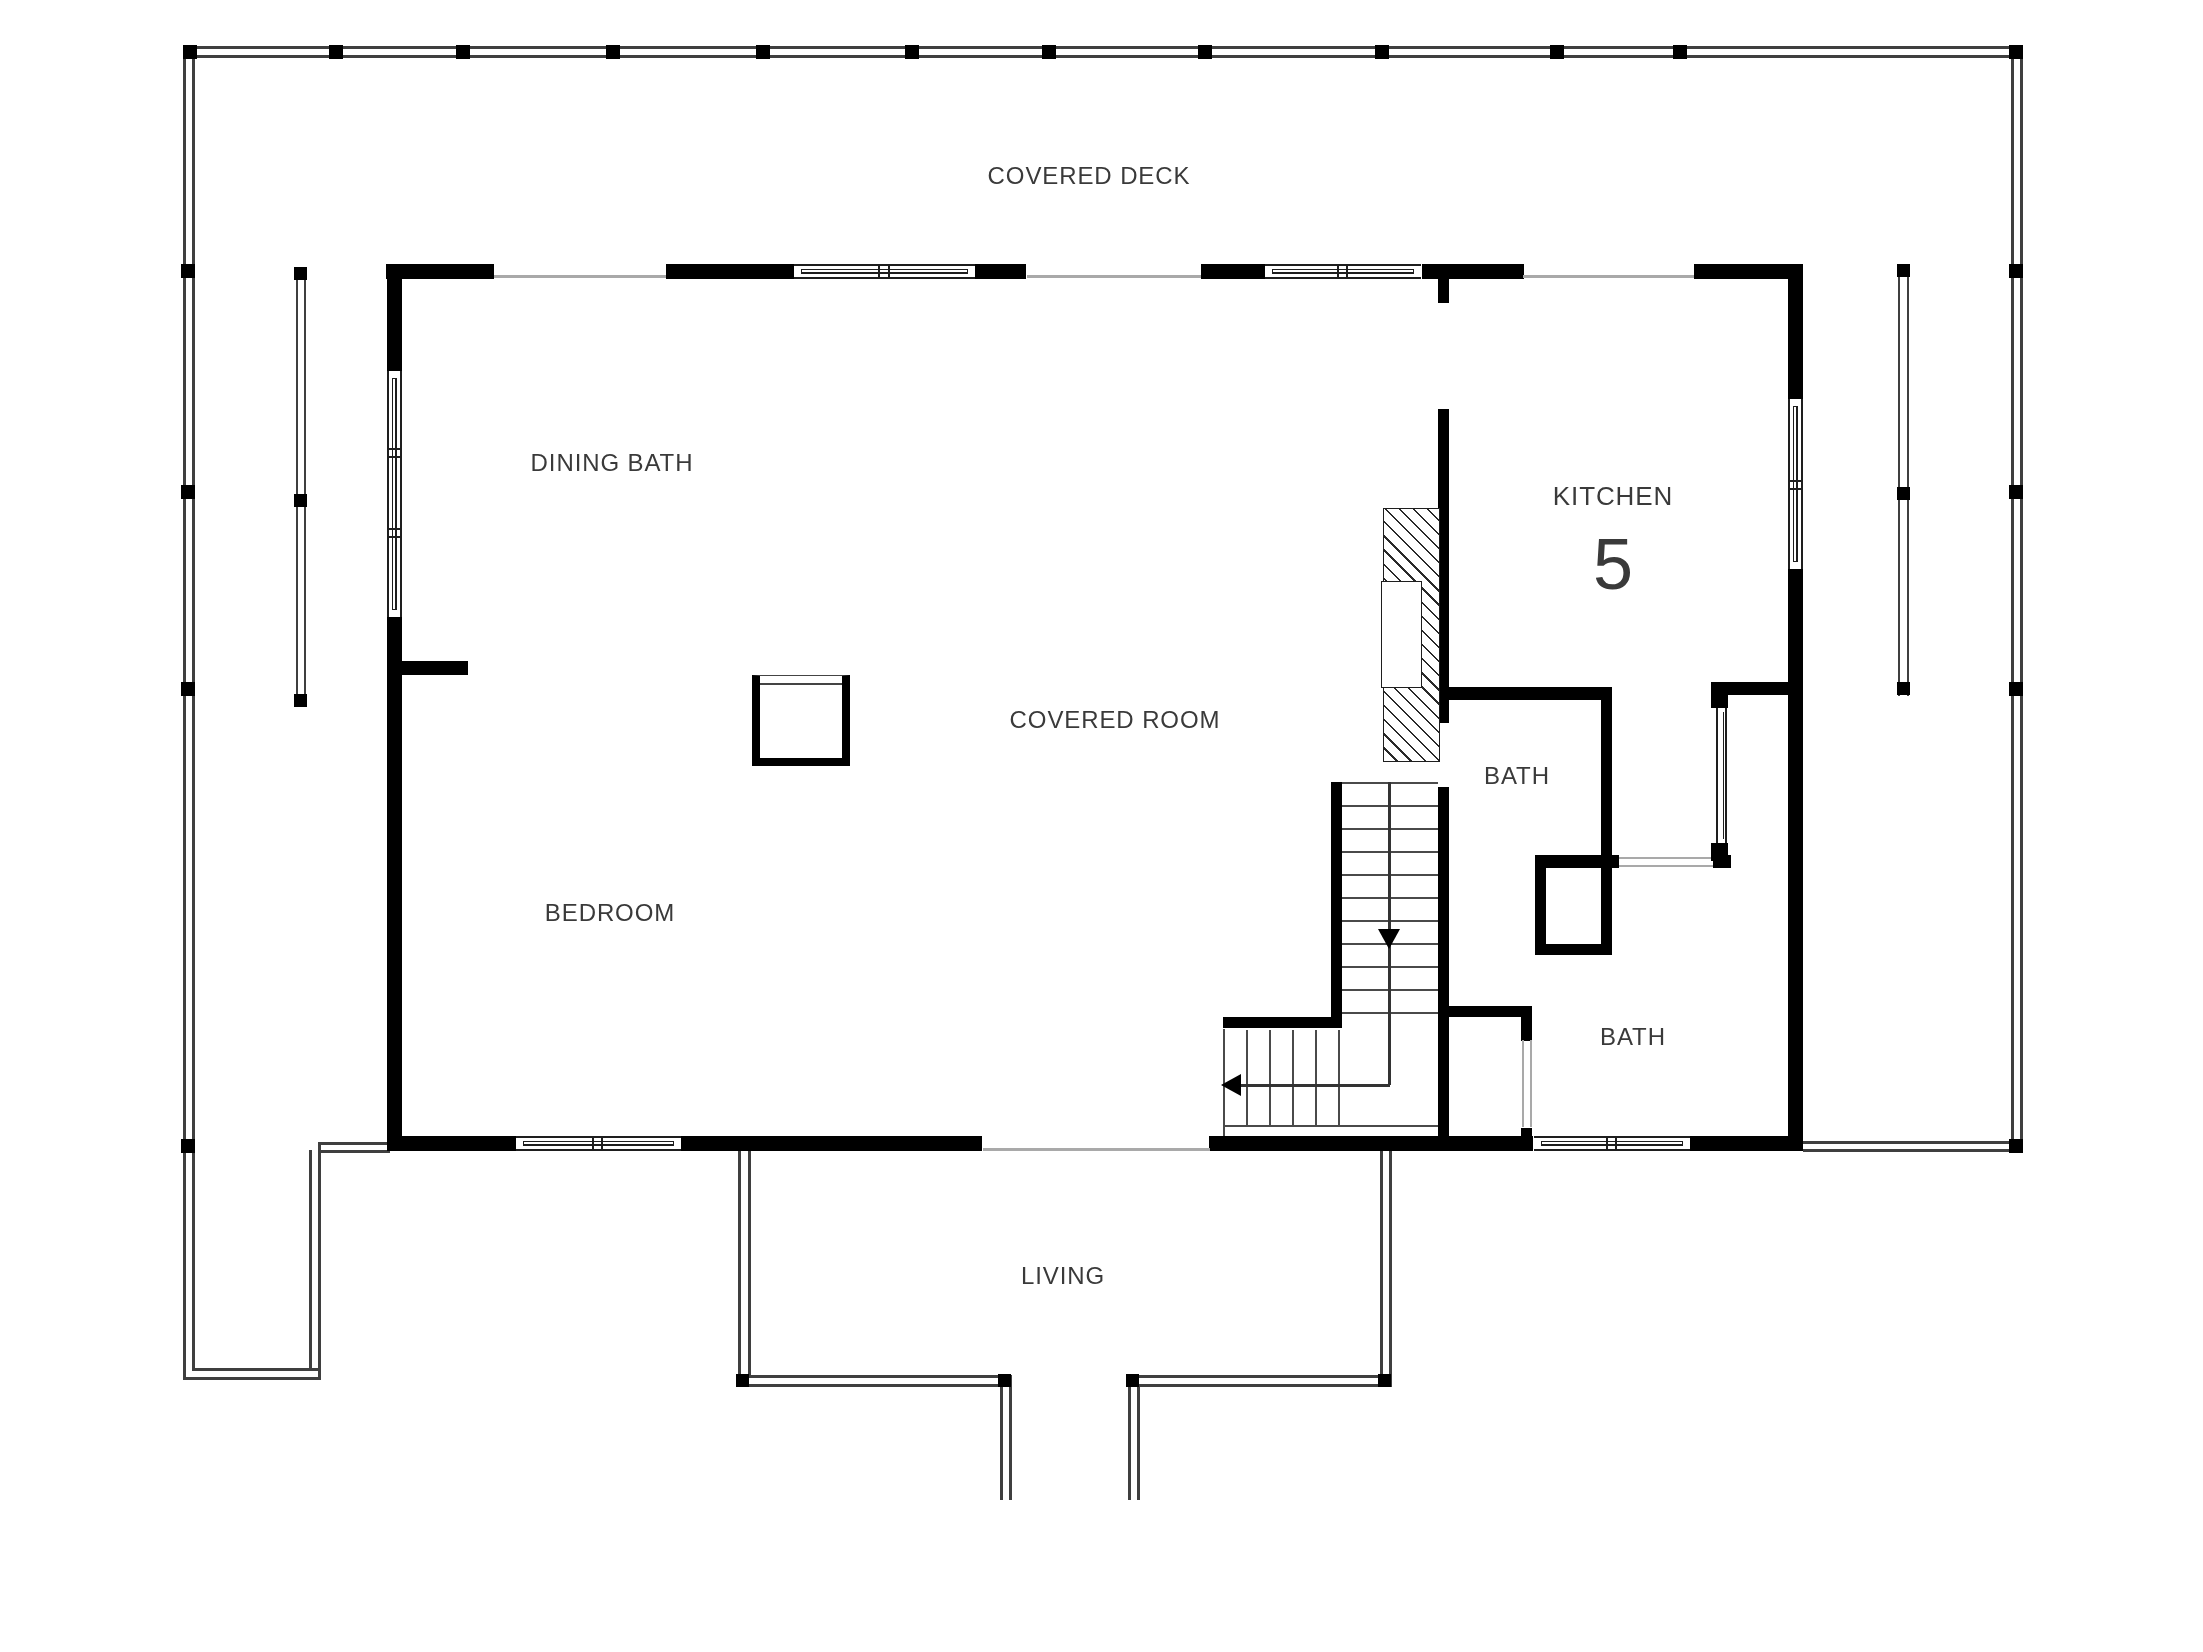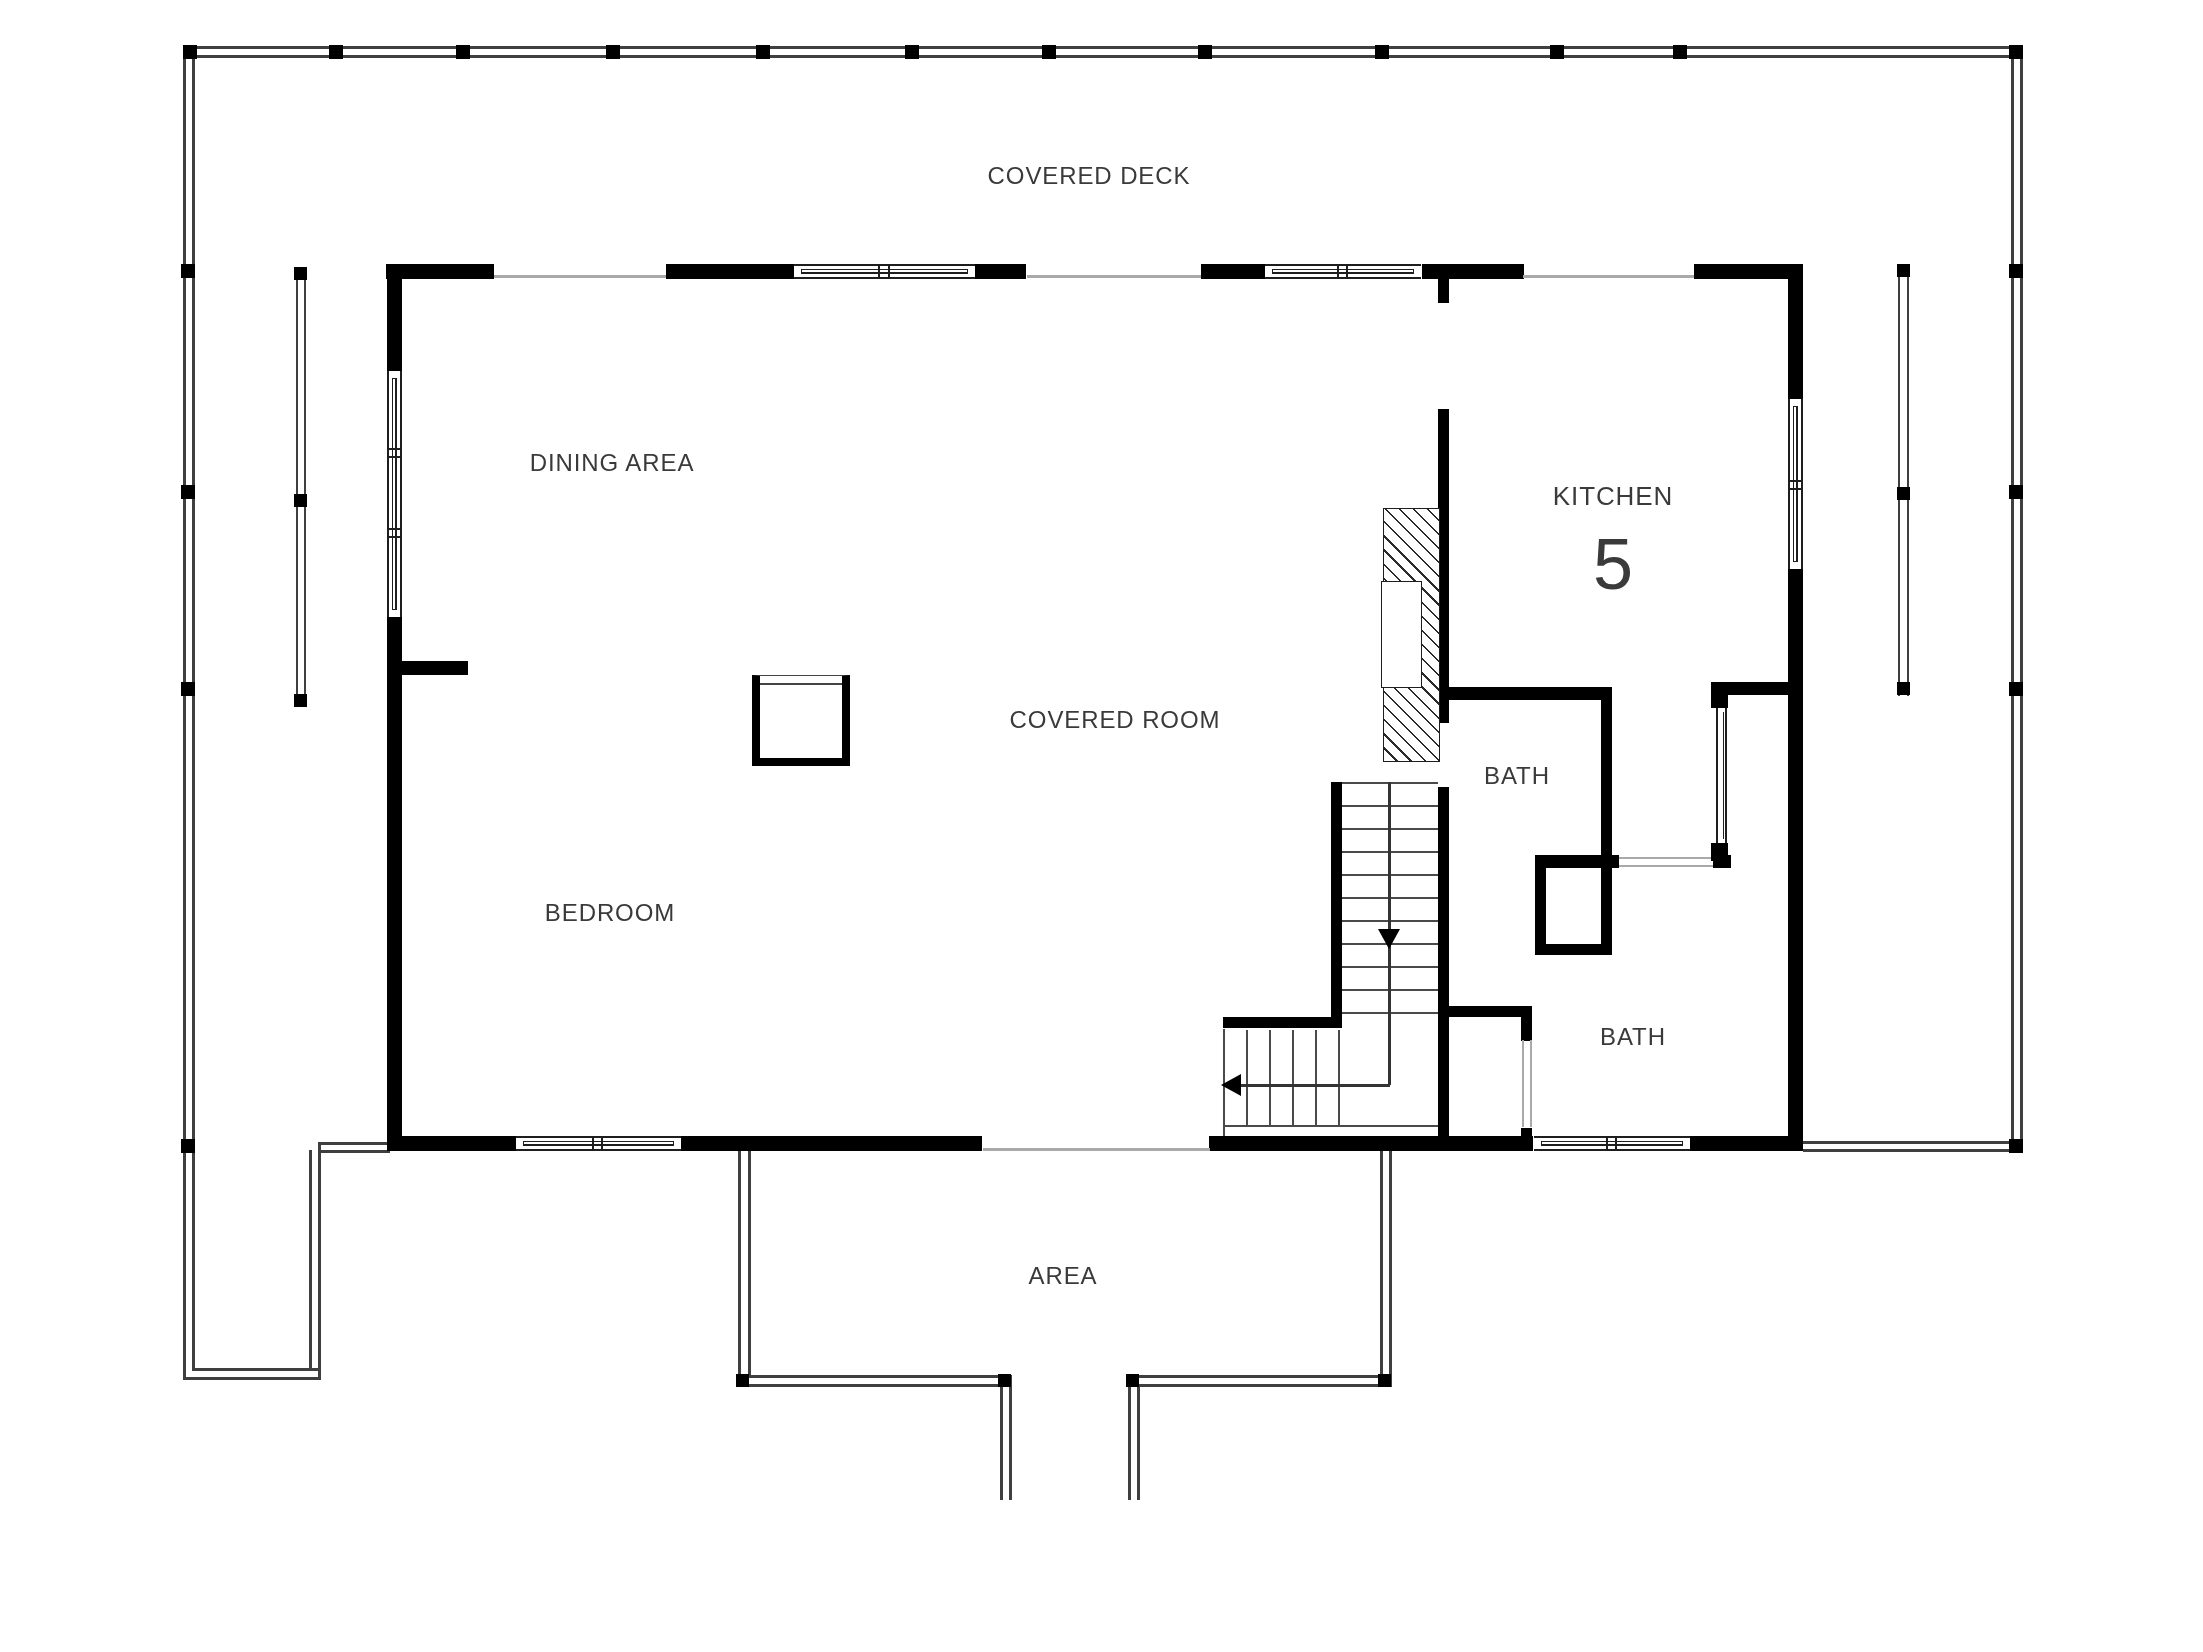--- a/index.html
+++ b/index.html
@@ -246,24 +246,24 @@
     <i class="dl" style="left:1389px;top:1151px;width:2.8px;height:236px"></i>
     <i class="dl" style="left:1380px;top:1151px;width:2.8px;height:227px"></i>
     <i class="post" style="left:736px;top:1374px;width:13px;height:13px"></i>
     <i class="post" style="left:998px;top:1374px;width:13px;height:13px"></i>
     <i class="post" style="left:1126px;top:1374px;width:13px;height:13px"></i>
     <i class="post" style="left:1378px;top:1374px;width:13px;height:13px"></i>
   </div>
 
   <div>
     <div class="label" style="left:1089px;top:176px;font-size:24px">COVERED DECK</div>
-    <div class="label" style="left:612px;top:463px;font-size:24px">DINING AREA</div>
+    <div class="label" style="left:612px;top:463px;font-size:24px">DINING BATH</div>
     <div class="label" style="left:610px;top:913px;font-size:24px">BEDROOM</div>
     <div class="label" style="left:1115px;top:720px;font-size:24px">COVERED ROOM</div>
     <div class="label" style="left:1613px;top:496px;font-size:26px">KITCHEN</div>
     <div class="label" style="left:1613px;top:564px;font-size:72px;letter-spacing:0">5</div>
     <div class="label" style="left:1517px;top:776px;font-size:24px">BATH</div>
     <div class="label" style="left:1633px;top:1037px;font-size:24px">BATH</div>
-    <div class="label" style="left:1063px;top:1276px;font-size:24px">AREA</div>
+    <div class="label" style="left:1063px;top:1276px;font-size:24px">LIVING</div>
   </div>
 
 </div>
 
 
 </body></html>

